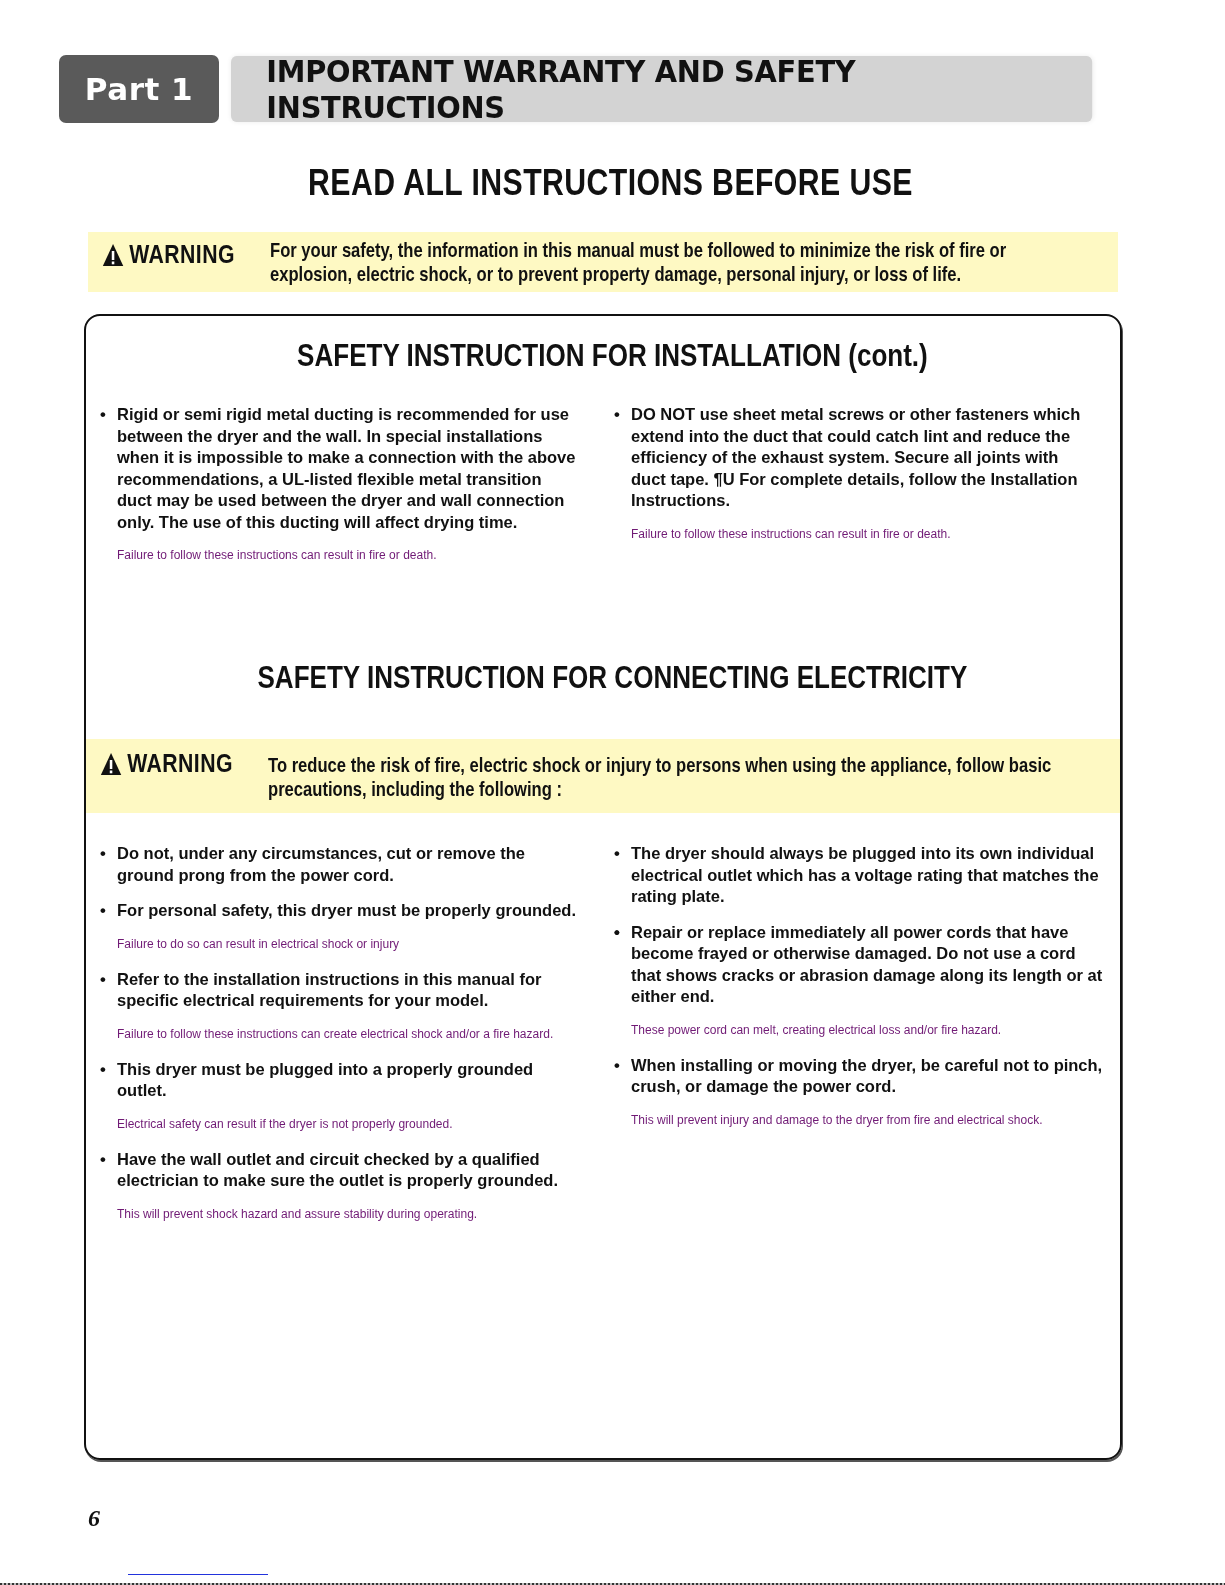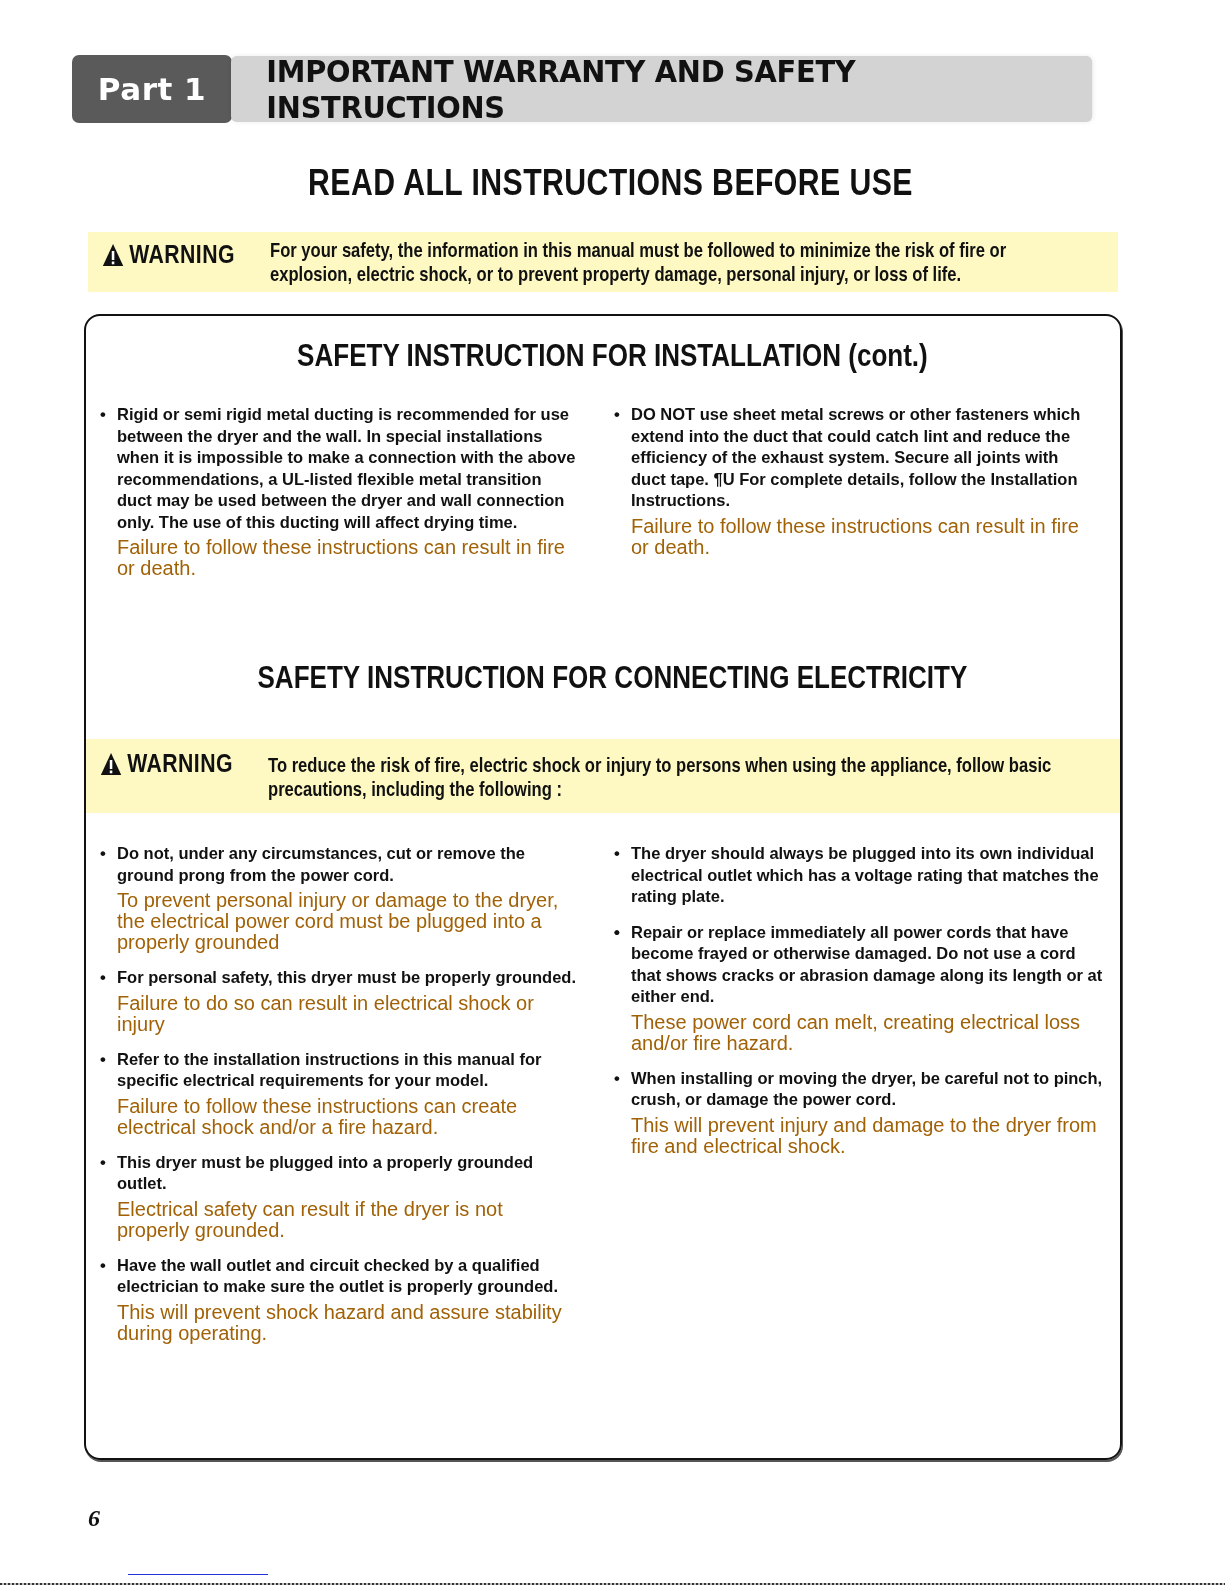--- a/index.html
+++ b/index.html
@@ -3,21 +3,21 @@
   <meta charset="utf-8">
   <style>
     html, body { margin: 0; padding: 0; background: #ffffff; }
     body {
       width: 1225px; height: 1585px; position: relative; overflow: hidden;
       font-family: "Liberation Sans", sans-serif; color: #111;
     }
 
     
     .part-tab {
-      position: absolute; left: 72px; top: 55px; width: 160px; height: 68px;
+      position: absolute; left: 59px; top: 55px; width: 160px; height: 68px;
       background: #5a5a5a; border-radius: 7px; color: #fff;
       font-family: "DejaVu Sans", sans-serif; font-weight: bold; font-size: 31px;
       display: flex; align-items: center; justify-content: center; letter-spacing: 0.5px;
     }
     .part-title-bar {
       position: absolute; left: 231px; top: 56px; width: 926px; height: 66px;
       background: #d3d3d3; border-radius: 6px;
       box-shadow: 0 0 6px rgba(0,0,0,0.08);
       display: flex; align-items: center; padding-left: 38px; box-sizing: border-box;
       font-family: "DejaVu Sans", sans-serif; font-weight: bold; font-size: 31px; color: #111;
@@ -68,22 +68,22 @@
     .col { position: absolute; width: 480px; }
     .item { position: relative; margin-bottom: 14px; }
     .item-head {
       font-weight: bold; font-size: 16.5px; line-height: 21.5px;
       padding-left: 17px; position: relative;
     }
     .item-head .bullet {
       position: absolute; left: 0; top: 0; font-weight: bold;
     }
     .item-desc {
-      font-size: 20px; line-height: 21px; color: #a16207;
-      padding-left: 17px; margin-top: 4px;
+      font-size: 12px; line-height: 21px; color: #701a75;
+      padding-left: 17px; margin-top: 12px;
     }
 
     .col.c1 { left: 100px; top: 404px; }
     .col.c2 { left: 614px; top: 404px; width: 480px; }
     .col.c3 { left: 100px; top: 843px; }
     .col.c4 { left: 614px; top: 843px; width: 490px; }
 
     .page-number {
       position: absolute; left: 88px; top: 1505px;
       font-family: "Liberation Serif", serif; font-style: italic; font-size: 24px; font-weight: bold;
@@ -148,21 +148,20 @@
       <rect x="11.5" y="18.5" width="3" height="2.8" fill="#fff"></rect>
     </svg>
     <span>WARNING</span>
   </div>
   <div class="warn-text">To reduce the risk of fire, electric shock or injury to persons when using the appliance, follow basic precautions, including the following :</div>
 </div>
 
 <div class="col c3">
   <div class="item">
     <div class="item-head"><span class="bullet">•</span><span>Do not, under any circumstances, cut or remove the ground prong from the power cord.</span></div>
-    <div class="item-desc">To prevent personal injury or damage to the dryer, the electrical power cord must be plugged into a properly grounded</div>
   </div>
   <div class="item">
     <div class="item-head"><span class="bullet">•</span><span>For personal safety, this dryer must be properly grounded.</span></div>
     <div class="item-desc">Failure to do so can result in electrical shock or injury</div>
   </div>
   <div class="item">
     <div class="item-head"><span class="bullet">•</span><span>Refer to the installation instructions in this manual for specific electrical requirements for your model.</span></div>
     <div class="item-desc">Failure to follow these instructions can create electrical shock and/or a fire hazard.</div>
   </div>
   <div class="item">

